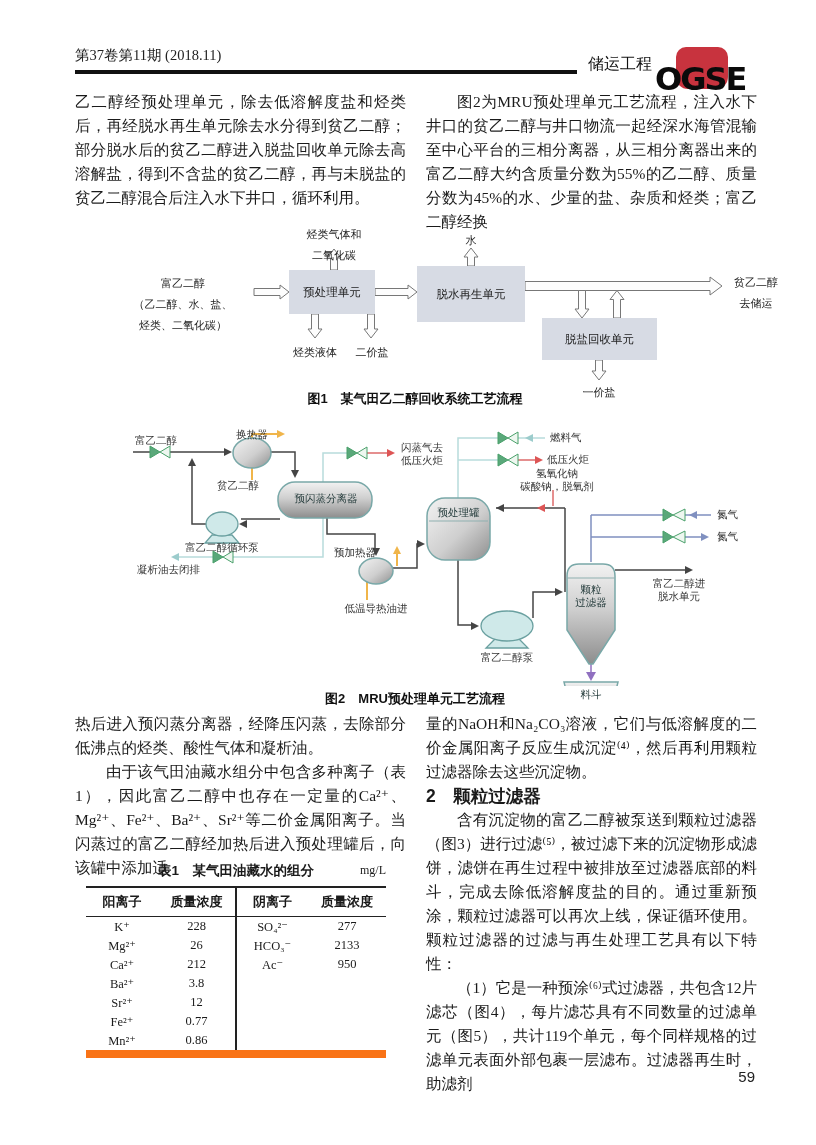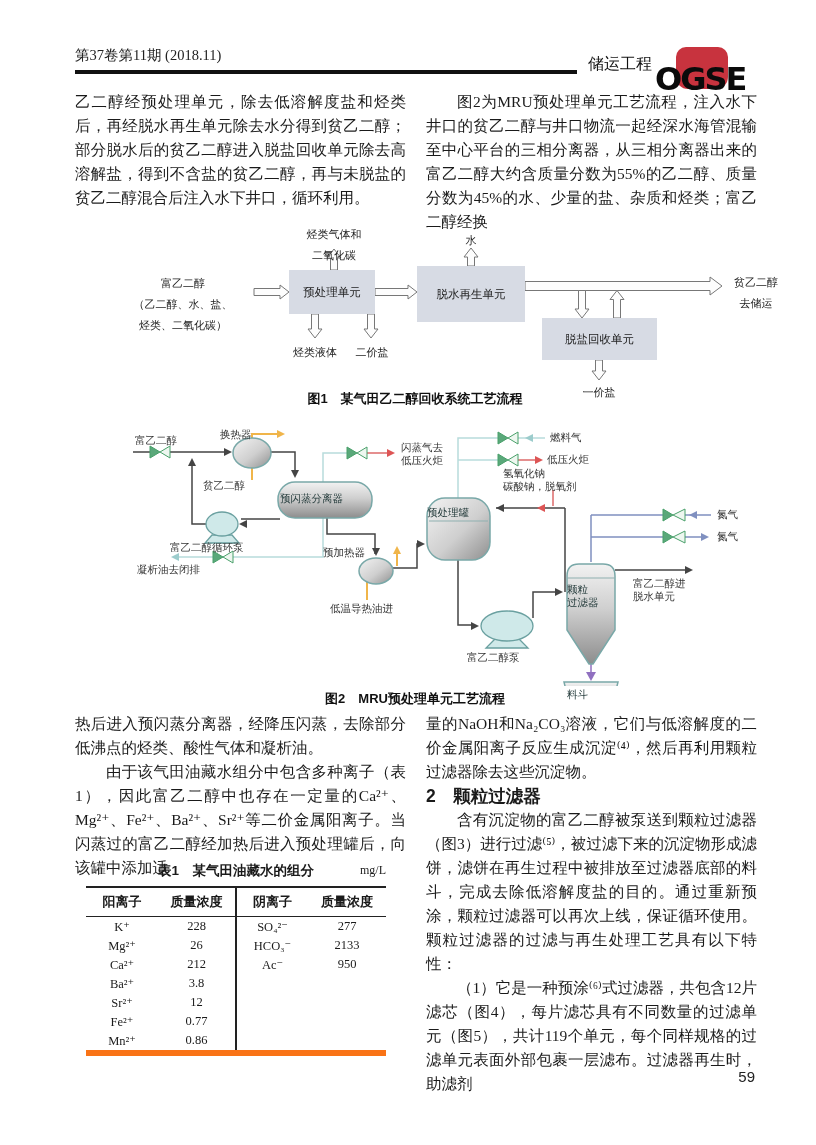--- a/index.html
+++ b/index.html
@@ -14,30 +14,30 @@
   .logo-text{font-family:"DejaVu Sans","Liberation Sans",sans-serif;font-weight:900;font-size:32px;letter-spacing:-2px;color:#0b0b0b;}
   
   .col{width:331px;font-size:15.5px;line-height:24px;text-align:justify;}
   .col p{margin:0;}
   .indent{text-indent:2em;}
   .h2{font-family:"Liberation Sans","DejaVu Sans",sans-serif;font-weight:bold;font-size:17.5px;margin:14px 0 10px 0;text-indent:0;}
   
   .figcap{font-family:"Liberation Sans","DejaVu Sans",sans-serif;font-weight:bold;font-size:13px;text-align:center;color:#111;}
   
   .flabel{position:absolute;font-size:11px;line-height:21px;color:#222;white-space:pre-line;text-align:center;}
-  .f2label{position:absolute;font-size:10.5px;line-height:12.5px;color:#333;white-space:pre-line;}
+  .f2label{position:absolute;font-size:10.5px;line-height:12.5px;color:#333;white-space:pre-line;text-align:center;}
   .f2label.left{text-align:left;}
   
   .fbox{position:absolute;background:#d7dbe4;display:flex;align-items:center;justify-content:center;
         font-size:11.5px;color:#222;text-align:center;}
   
   .tblwrap{width:300px;font-size:12.5px;}
   .tbltitle{position:relative;font-family:"Liberation Sans","DejaVu Sans",sans-serif;font-weight:bold;font-size:13.5px;text-align:center;margin-bottom:6px;}
   .tblunit{position:absolute;right:0;top:1px;font-family:"Liberation Serif","DejaVu Serif",serif;font-weight:normal;font-size:12px;}
-  table.t1{border-collapse:collapse;width:300px;border-top:2px solid #222;border-bottom:6px solid #f97316;}
+  table.t1{border-collapse:collapse;width:300px;border-top:2px solid #222;border-bottom:8px solid #f97316;}
   table.t1 th{font-size:13px;font-weight:bold;padding:5px 2px;border-bottom:1.5px solid #222;}
   table.t1 td{font-size:12.5px;text-align:center;padding:1.5px 2px;height:16px;}
   .vline{border-left:2px solid #222;}
   
   .ft-left{font-family:"Liberation Sans","DejaVu Sans",sans-serif;font-size:13px;color:#3a8f8f;}
   .ft-right{font-family:"Liberation Sans","DejaVu Sans",sans-serif;font-size:15px;color:#222;}
 </style>
 </head>
 <body>
 

